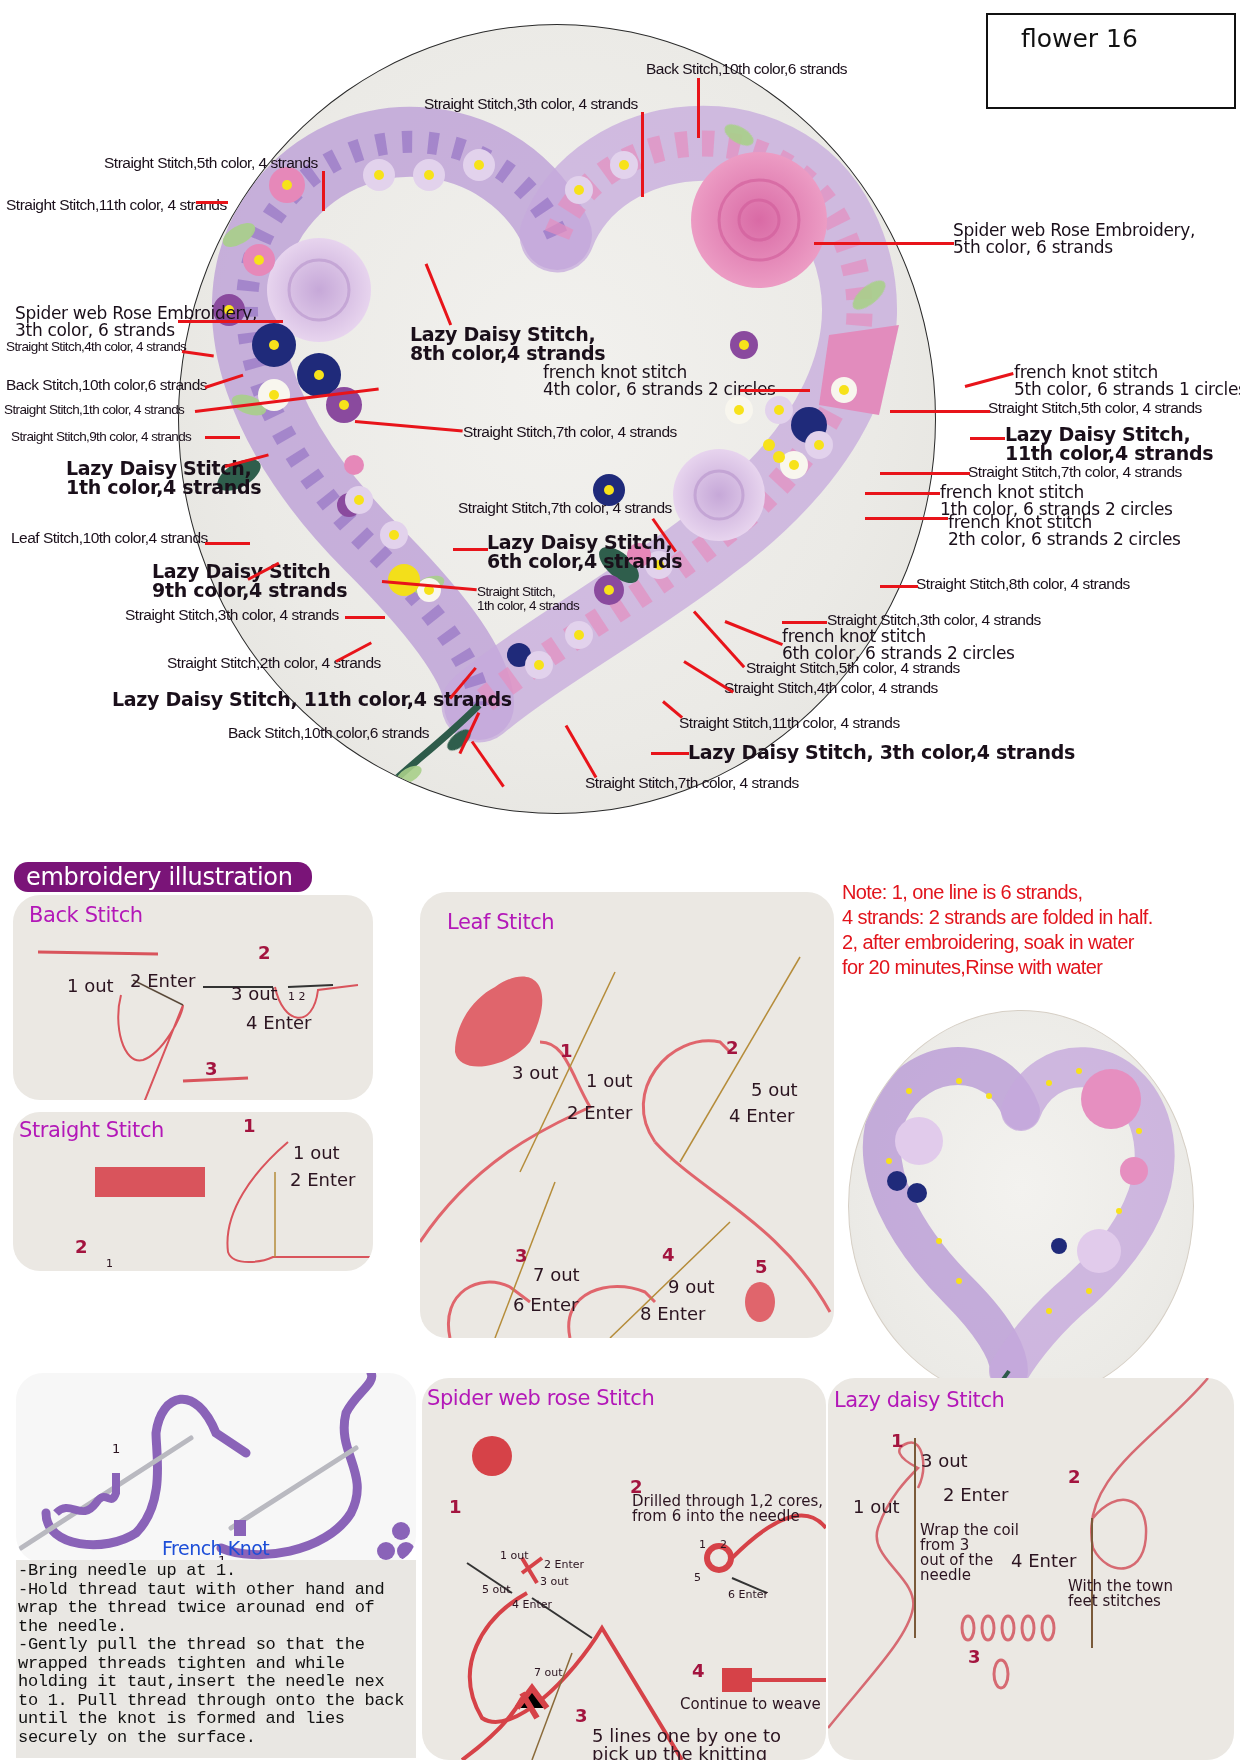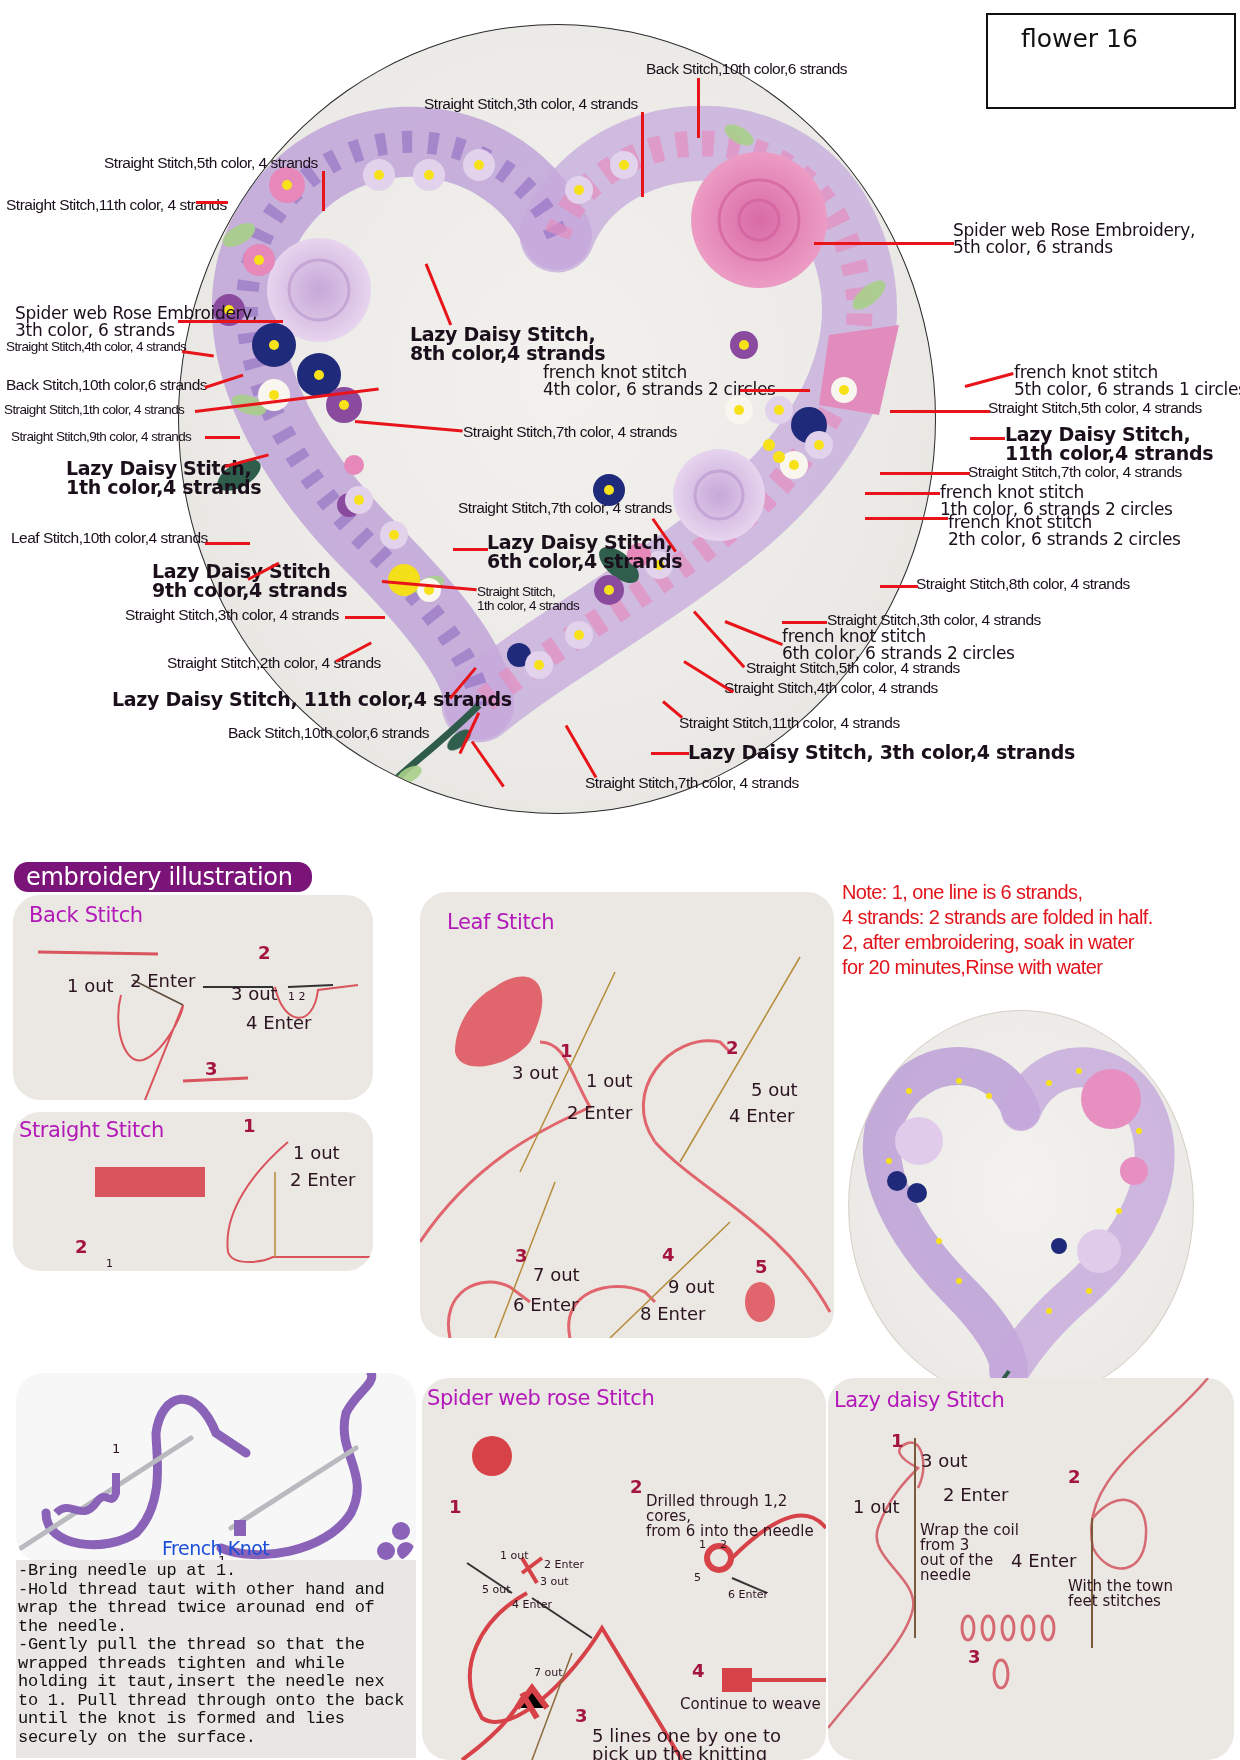--- a/index.html
+++ b/index.html
@@ -487,21 +487,21 @@
     <circle cx="297" cy="180" r="12" fill="none" stroke="#d64248" stroke-width="6"></circle>
     <path d="M 310 180 C 340 150, 380 120, 404 150" fill="none" stroke="#d64248" stroke-width="4"></path>
     <line x1="310" y1="200" x2="345" y2="215" stroke="#333" stroke-width="2"></line>
     <rect x="300" y="290" width="30" height="24" fill="#d64248"></rect>
     <line x1="315" y1="302" x2="404" y2="302" stroke="#d64248" stroke-width="4"></line>
   </svg>
   <div class="step-num" style="left:27px;top:118px;">1</div>
   <div class="step-num" style="left:208px;top:98px;">2</div>
   <div class="step-num" style="left:153px;top:327px;">3</div>
   <div class="step-num" style="left:270px;top:282px;">4</div>
-  <div class="ptext med" style="left:224px;top:116px;white-space:pre-line;font-size:15px;">Drilled through 1,2 cores,
+  <div class="ptext med" style="left:210px;top:116px;white-space:pre-line;font-size:15px;">Drilled through 1,2 cores,
 from 6 into the needle</div>
   <div class="ptext med" style="left:170px;top:349px;white-space:pre-line;font-size:18px;">5 lines one by one to
 pick up the knitting</div>
   <div class="ptext med" style="left:258px;top:319px;font-size:15px;">Continue to weave</div>
   <div class="ptext small" style="left:78px;top:171px;">1 out</div>
   <div class="ptext small" style="left:122px;top:180px;">2 Enter</div>
   <div class="ptext small" style="left:118px;top:197px;">3 out</div>
   <div class="ptext small" style="left:60px;top:205px;">5 out</div>
   <div class="ptext small" style="left:90px;top:220px;">4 Enter</div>
   <div class="ptext small" style="left:112px;top:288px;">7 out</div>

